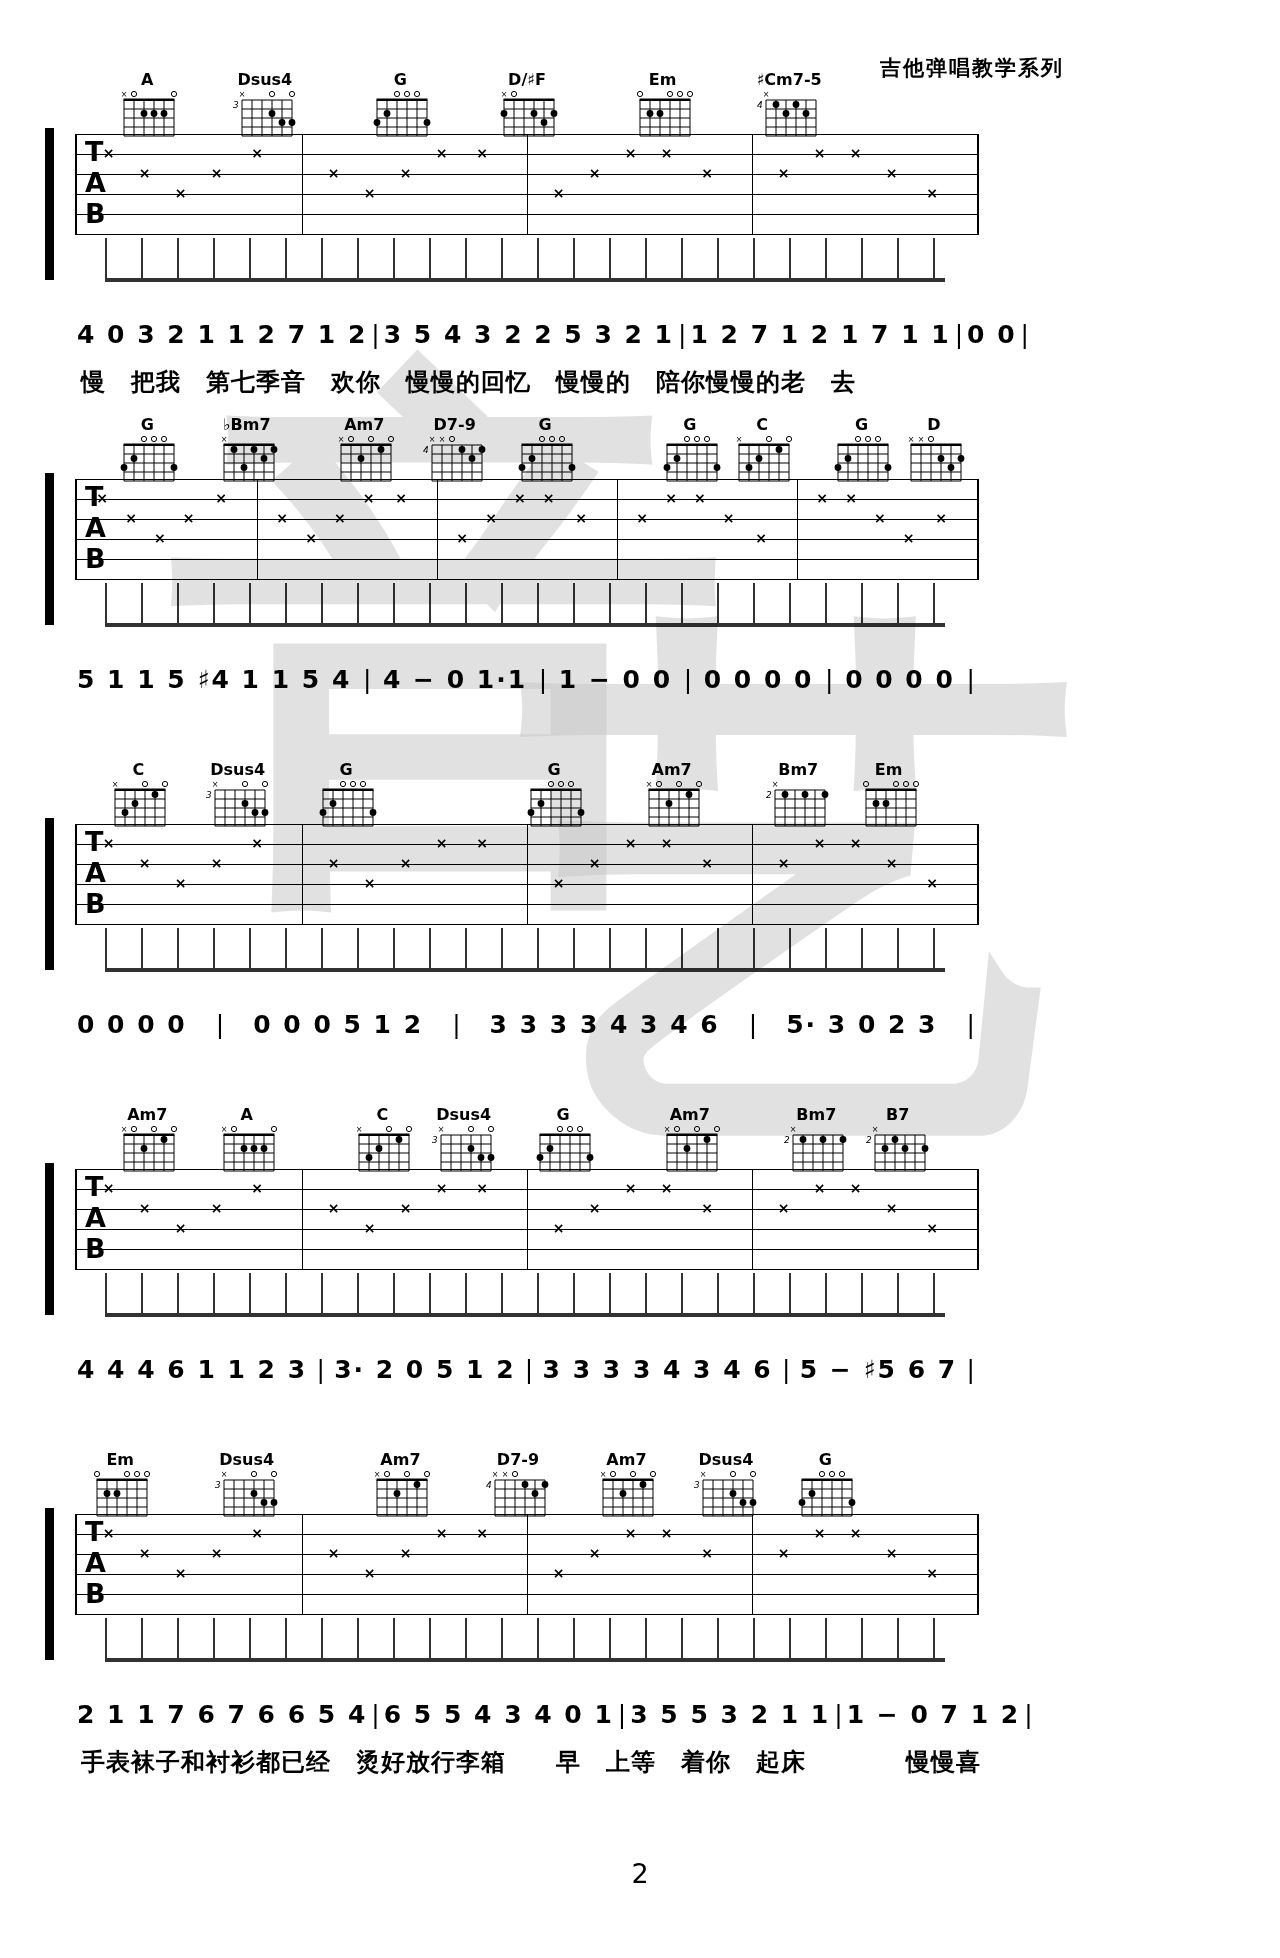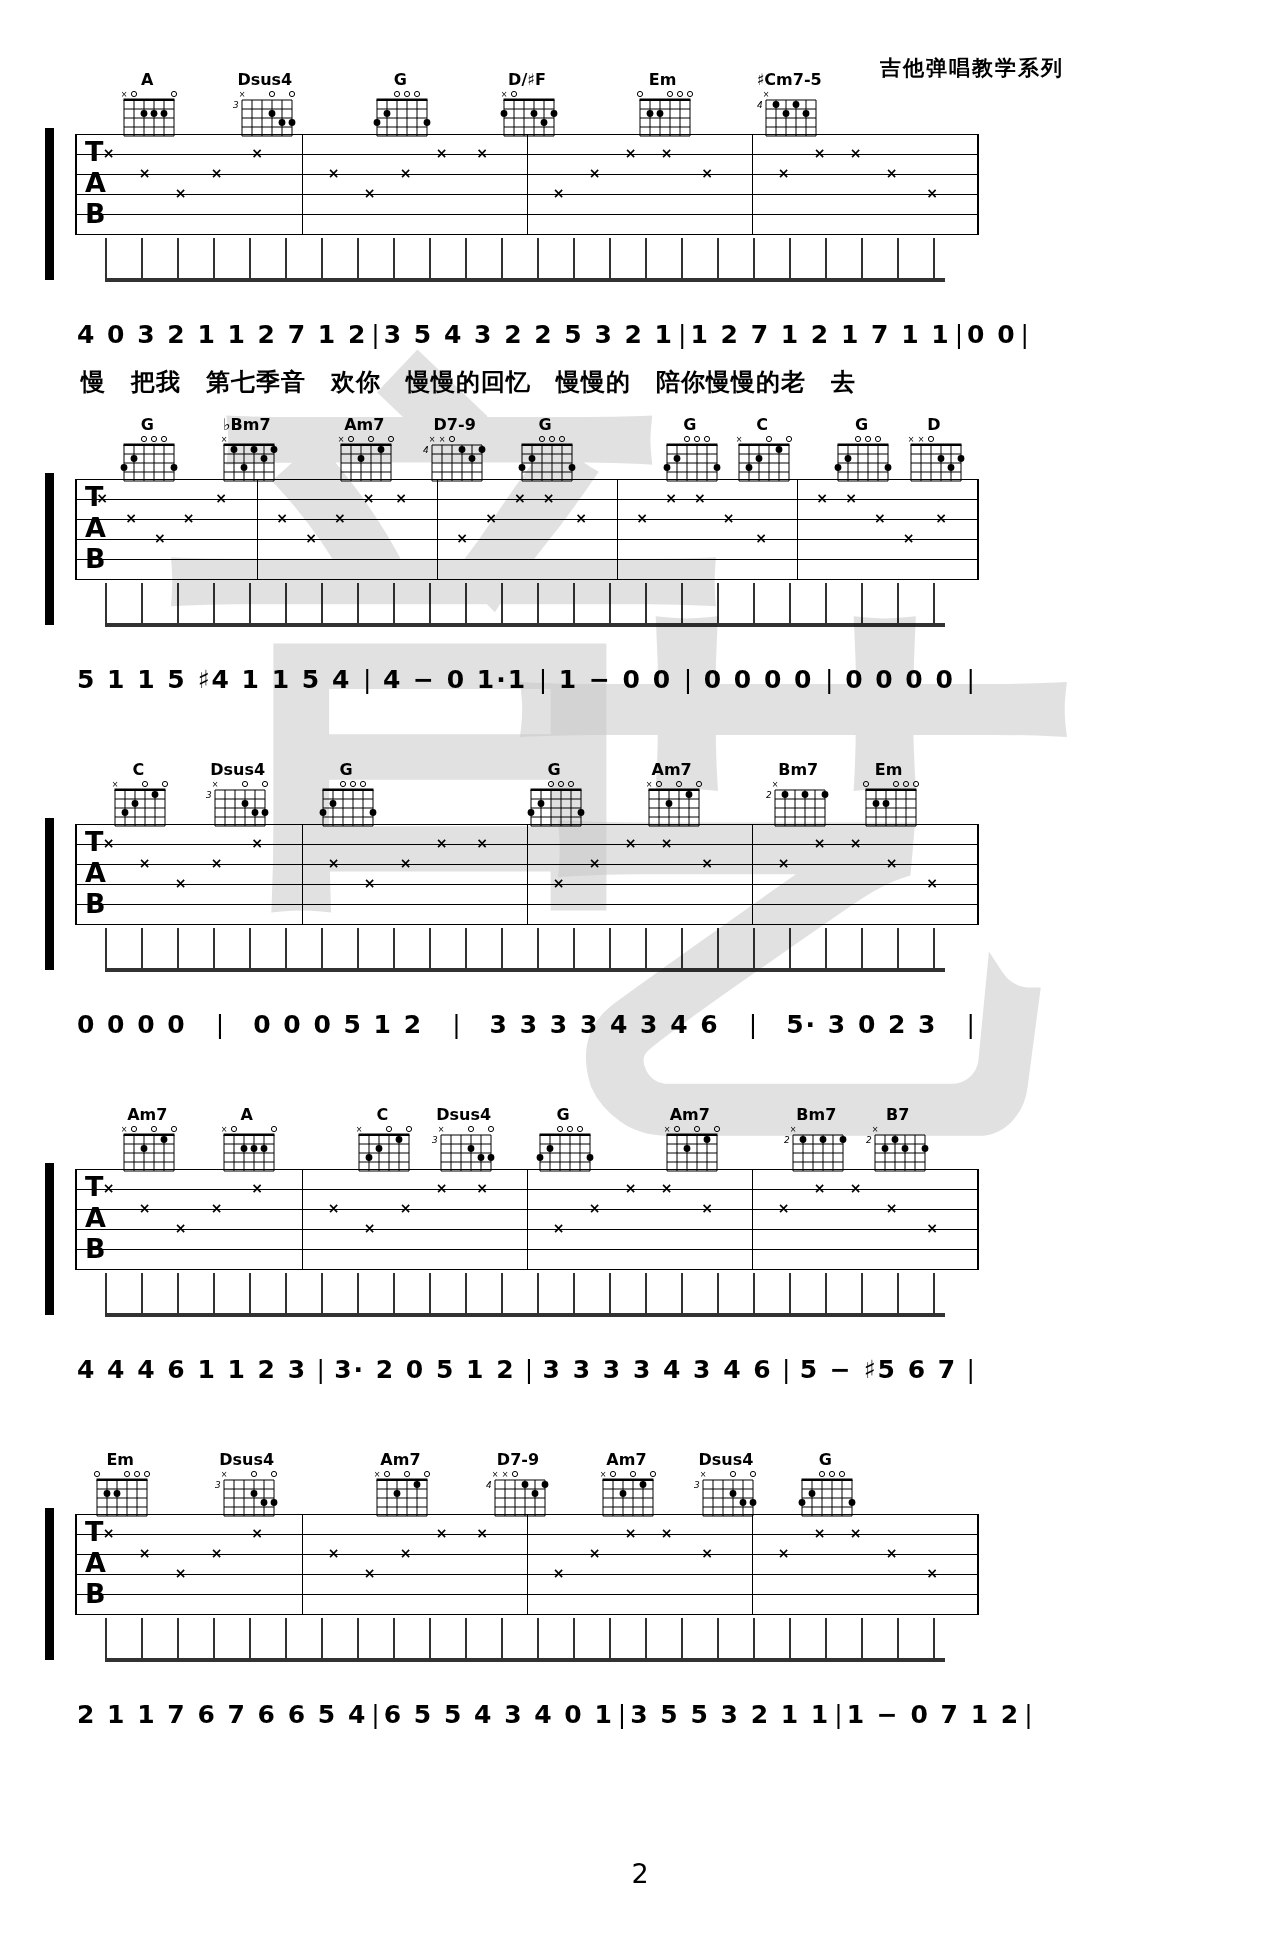--- a/index.html
+++ b/index.html
@@ -1000,17 +1000,18 @@
         <div class="melody">
           <span class="meas">2 1 1 7 6 7 6 6 5 4</span>
           <span class="bar">|</span>
           <span class="meas">6 5 5 4 3 4 0 1</span>
           <span class="bar">|</span>
           <span class="meas">3 5 5 3 2 1 1</span>
           <span class="bar">|</span>
           <span class="meas">1 − 0 7 1 2</span>
           <span class="bar">|</span>
         </div>
+        <div class="lyrics">手表袜子和衬衫都已经　烫好放行李箱　　早　上等　着你　起床　　　　慢慢喜</div>
       </div>
     </div>
 
   <div class="page-num">2</div>
 </div>
 
 </body></html>

